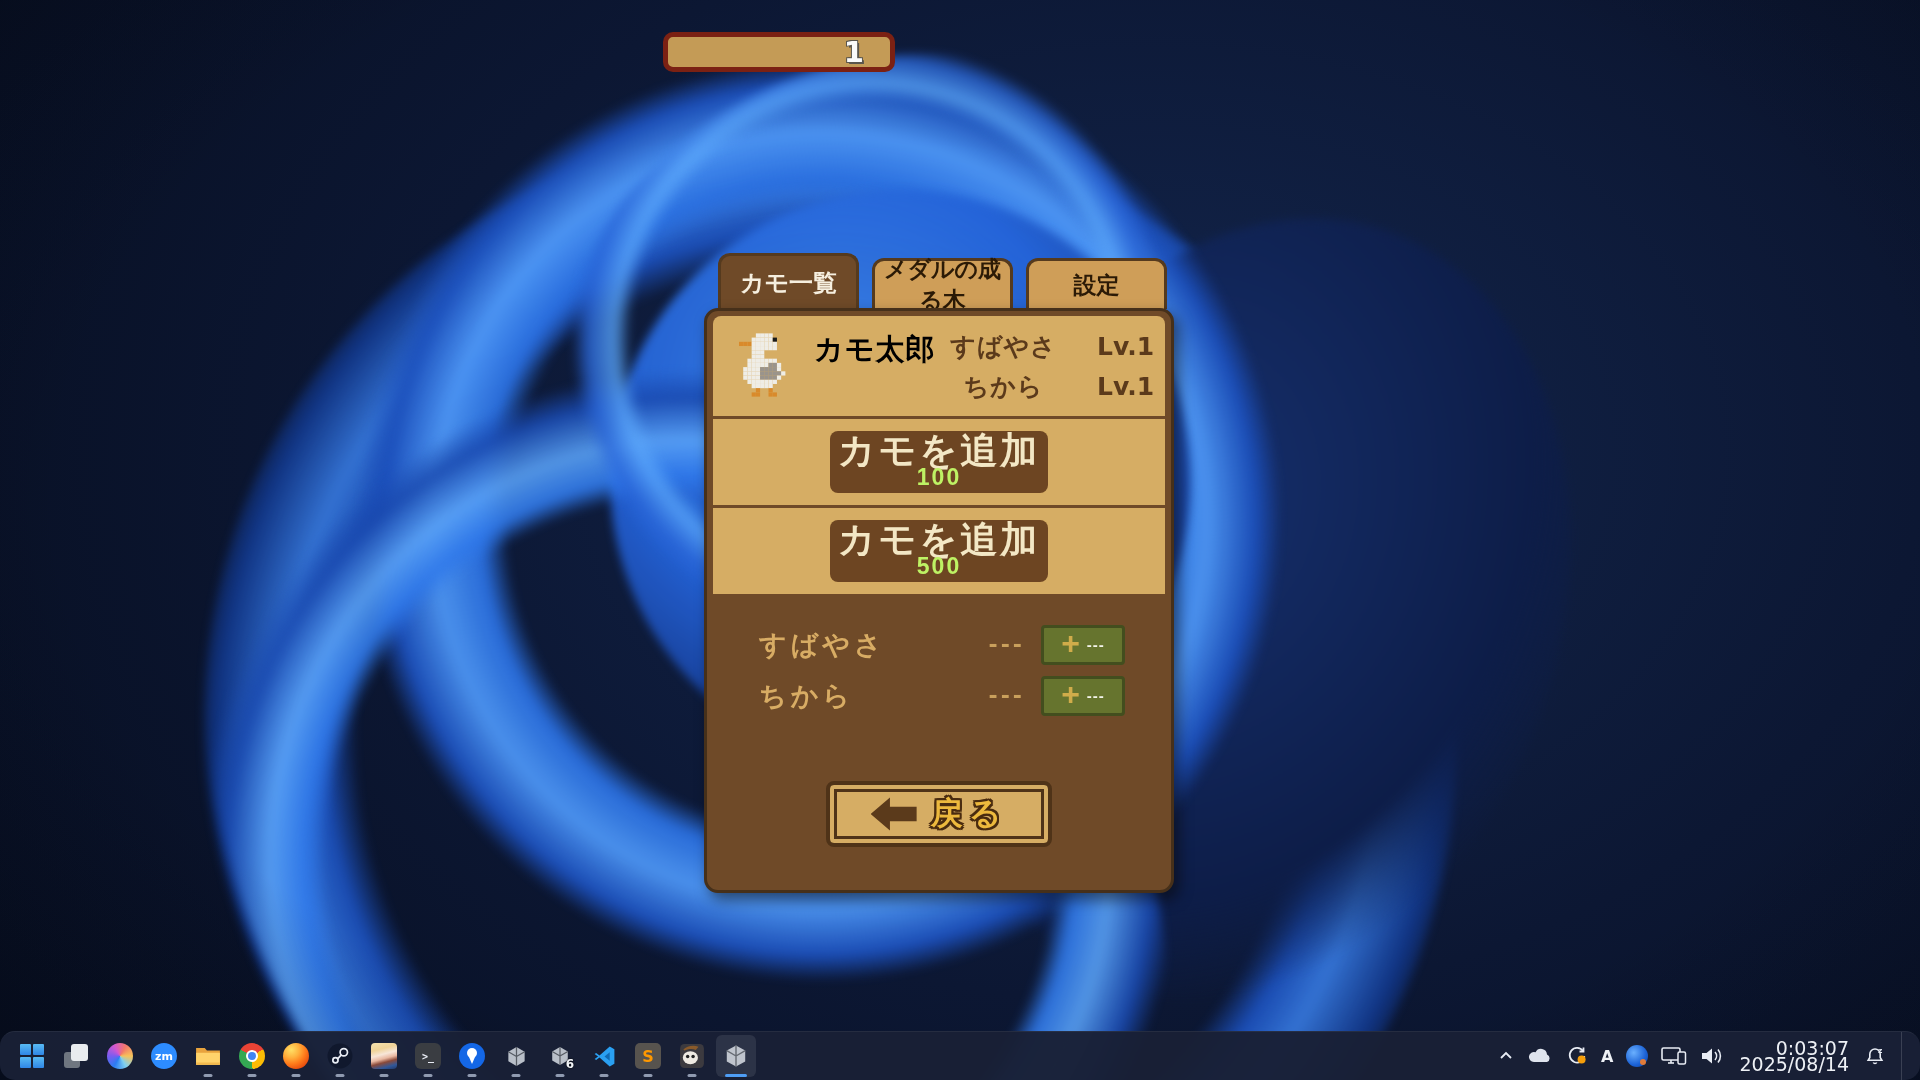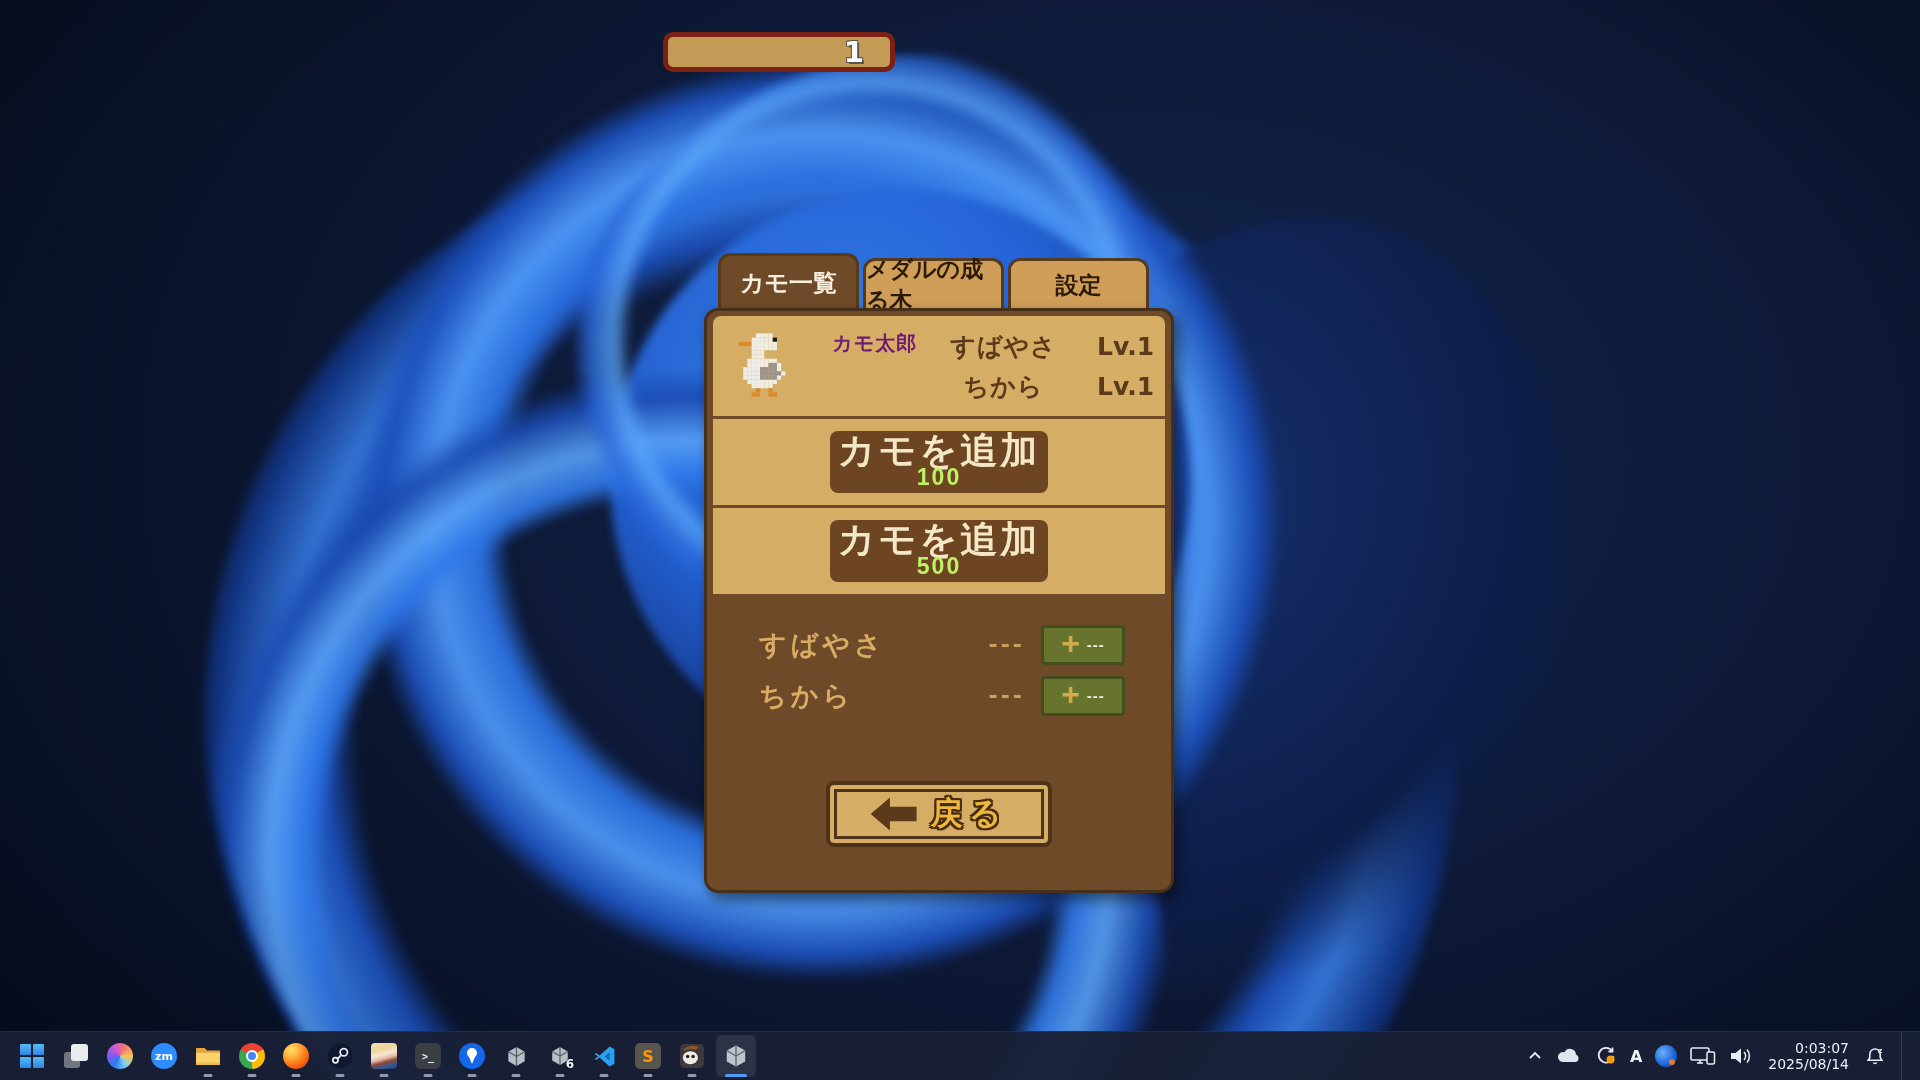--- a/index.html
+++ b/index.html
@@ -27,32 +27,32 @@
 
   
   .badge{position:absolute;left:663px;top:32px;width:232px;height:40px;box-sizing:border-box;
       background:#c49b56;border:5px solid #7b2113;border-radius:10px;
       display:flex;align-items:center;justify-content:flex-end;padding-right:26px;z-index:5;}
   .badge .v{font-size:29px;font-weight:bold;color:#fafafa;
       text-shadow:2px 2px 0 #5a554c,-1px -1px 0 #5a554c,1px -1px 0 #5a554c,-1px 1px 0 #5a554c;}
 
   
   .panel{position:absolute;left:704px;top:253px;width:470px;height:640px;z-index:5;}
-  .tabs{position:absolute;left:14px;top:0;height:56px;display:flex;gap:4px;}
+  .tabs{position:absolute;left:14px;top:0;height:56px;display:flex;gap:13px;text-align:center;}
   .tab{box-sizing:border-box;width:141px;border:3px solid #553a1e;border-bottom:none;
       border-radius:12px 12px 0 0;display:flex;align-items:center;justify-content:center;
       font-weight:bold;font-size:23px;background:#cf9e58;color:#2b1a06;height:51px;margin-top:5px;cursor:default;}
   .tab.active{background:#6f4a28;color:#f6efdf;height:56px;margin-top:0;font-size:24px;}
   .pbody{position:absolute;left:0;top:55px;width:470px;height:585px;box-sizing:border-box;
       background:#6f4a28;border:3px solid #46301a;border-radius:14px;
       padding:5px 6px 0 6px;box-shadow:5px 7px 14px rgba(10,6,2,.5);}
   .trow{background:#d6ad64;margin-bottom:3px;}
   .duck-row{height:100px;display:flex;align-items:flex-start;border-radius:8px 8px 0 0;}
   .sprite{width:62px;height:78px;margin:10px 0 0 26px;}
-  .dname{width:150px;text-align:center;font-size:20px;font-weight:bold;color:#701a75;margin:14px 0 0 24px;letter-spacing:1px;}
+  .dname{width:150px;text-align:center;font-size:29px;font-weight:bold;color:#000000;margin:14px 0 0 24px;letter-spacing:1px;}
   .stats{flex:1;display:flex;flex-direction:column;gap:7px;margin-top:14px;padding-right:12px;}
   .stat{display:flex;justify-content:flex-end;align-items:center;gap:26px;font-size:25px;font-weight:bold;color:#5b3a1b;}
   .stat .sl{width:135px;text-align:center;letter-spacing:1px;}
   .stat .lv{width:56px;}
   .add-row{height:86px;display:flex;align-items:center;justify-content:center;}
   .addbtn{width:218px;height:62px;background:#6d4522;border:none;border-radius:8px;cursor:pointer;
       display:flex;flex-direction:column;align-items:center;justify-content:center;gap:0;}
   .addbtn .al{font-size:37px;font-weight:bold;color:#f3e7c5;letter-spacing:3px;line-height:30px;}
   .addbtn .ac{font-size:23px;font-weight:bold;color:#bef264;line-height:22px;letter-spacing:2px;}
   .bottom{padding-top:20px;}
@@ -69,29 +69,29 @@
       box-shadow:inset 0 0 0 4px #d6ad64,inset 0 0 0 7px #4f3318;cursor:pointer;
       display:flex;align-items:center;justify-content:center;gap:14px;}
   .barrow{width:46px;height:36px;background:#5b3a1b;
       clip-path:polygon(0 50%,42% 4%,42% 30%,100% 30%,100% 70%,42% 70%,42% 96%);}
   .blabel{font-size:32px;font-weight:800;color:#edb93d;letter-spacing:6px;
       text-shadow:-2px 0 #4a2c10,2px 0 #4a2c10,0 -2px #4a2c10,0 2px #4a2c10,-2px -2px #4a2c10,2px 2px #4a2c10,-2px 2px #4a2c10,2px -2px #4a2c10;}
 
   
   .taskbar{position:absolute;left:0;bottom:0;width:1920px;height:48px;z-index:10;
       background:rgba(25,32,54,.97);border-top:1px solid rgba(255,255,255,.06);
-      display:flex;align-items:center;}
+      display:flex;align-items:center;border-radius:15px;}
   .tbleft{display:flex;align-items:center;height:48px;padding-left:10px;}
   .slot{position:relative;width:44px;height:48px;display:flex;align-items:center;justify-content:center;cursor:pointer;}
   .slot .dot{position:absolute;bottom:3px;left:50%;transform:translateX(-50%);width:9px;height:3px;border-radius:2px;background:#8f9ab0;}
   .slot.active::before{content:"";position:absolute;inset:3px 2px;background:rgba(255,255,255,.09);border-radius:6px;}
   .slot.active .dot{width:22px;background:#4e9df5;}
   .tbright{position:absolute;right:0;top:0;height:48px;display:flex;align-items:center;padding-right:14px;gap:9px;}
   .tico{display:flex;align-items:center;justify-content:center;height:40px;padding:0 2px;cursor:pointer;}
-  .clock{color:#eef1f6;font-size:14px;line-height:16px;text-align:right;margin:0 4px;cursor:pointer;}
+  .clock{color:#eef1f6;font-size:19px;line-height:16px;text-align:right;margin:0 4px;cursor:pointer;}
   .edge{width:4px;height:48px;border-left:1px solid rgba(255,255,255,.15);margin-left:4px;}
 
   
   .ic-start{display:grid;grid-template-columns:11px 11px;grid-template-rows:11px 11px;gap:2px;}
   .ic-start i{background:linear-gradient(180deg,#58baf3,#2f86e6);border-radius:1px;}
   .ic-tv{position:relative;width:24px;height:24px;}
   .ic-tv .bk{position:absolute;left:0;bottom:0;width:16px;height:16px;background:#6f7680;border-radius:3px;}
   .ic-tv .fr{position:absolute;right:0;top:0;width:17px;height:17px;background:#e9ecef;border-radius:3px;}
   .ic-copilot{width:26px;height:26px;border-radius:50%;filter:blur(.4px);
       background:conic-gradient(from 210deg,#2b7cf0,#7a5cf0,#d357d0,#f2786a,#f7c35a,#7fd0f0,#2b7cf0);}

